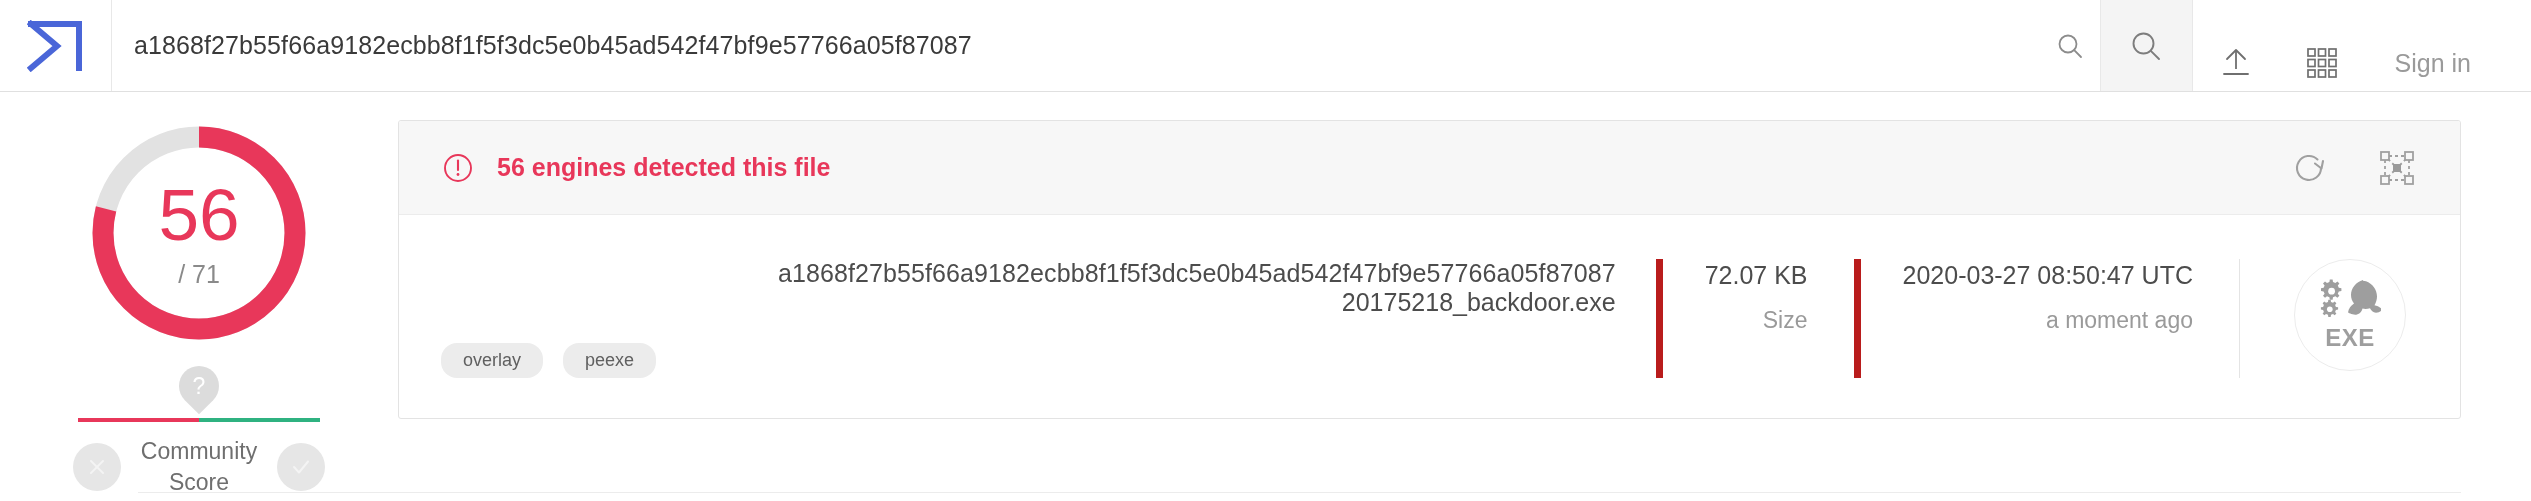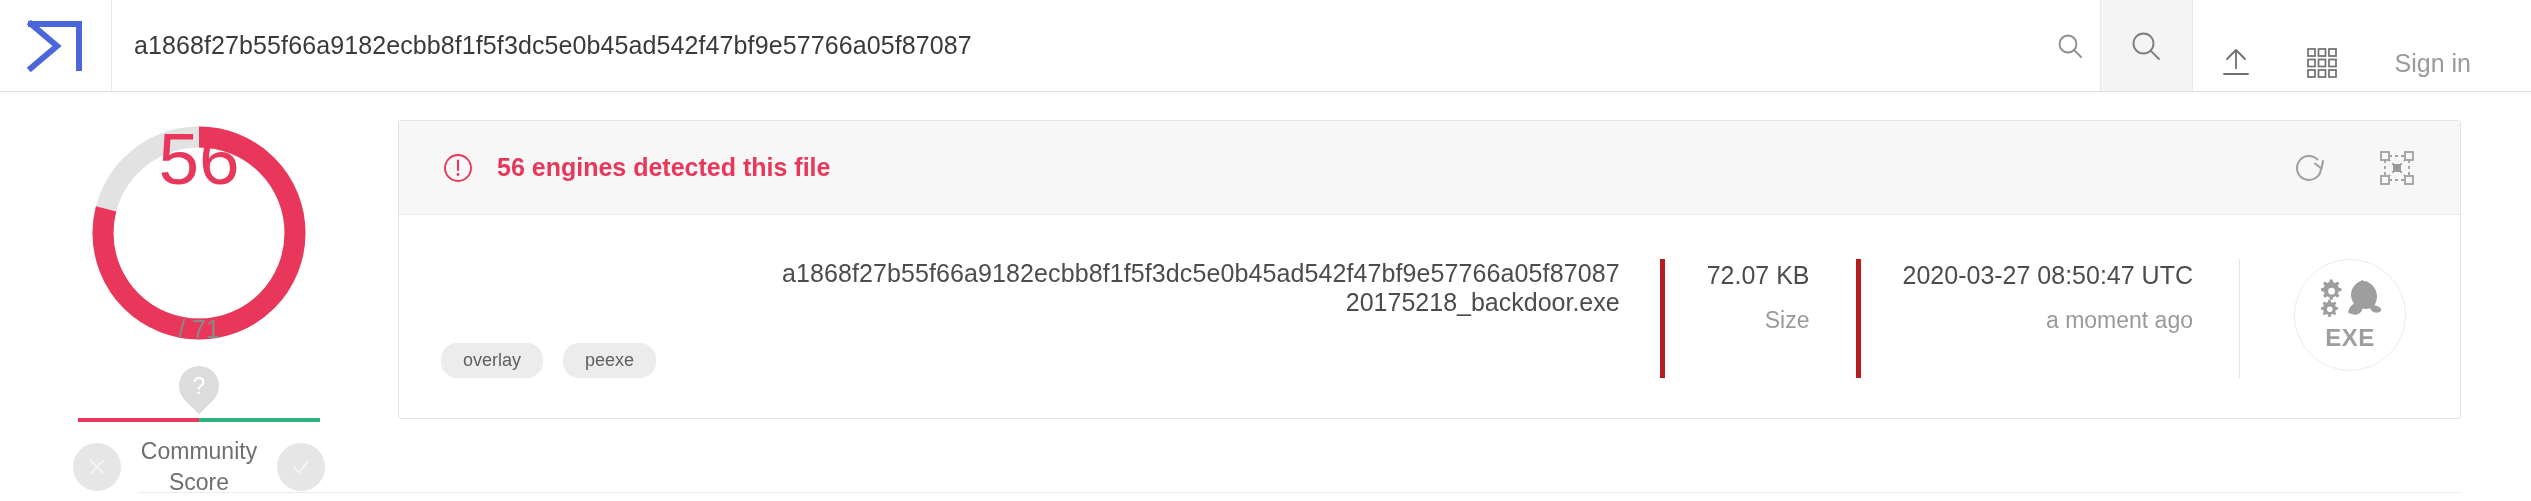--- a/index.html
+++ b/index.html
@@ -116,21 +116,21 @@
     width: 222px;
     height: 222px;
   }
   .gauge svg { display: block; }
   .gauge-center {
     position: absolute;
     inset: 0;
     display: flex;
     flex-direction: column;
     align-items: center;
-    justify-content: space-between;
+    justify-content: center;
     pointer-events: none;
   }
   .gauge-num {
     font-size: 73px;
     color: #e8375a;
     line-height: 1;
     font-family: "Liberation Sans", sans-serif;
   }
   .gauge-den {
     font-size: 25px;
@@ -272,21 +272,21 @@
     background: #ececec;
     color: #606060;
     font-size: 18px;
     border-radius: 16px;
     padding: 7px 22px;
     cursor: pointer;
     font-family: "Liberation Sans", sans-serif;
   }
 
   .meta-col {
-    border-left: 5px solid #b91c1c;
+    border-left: 7px solid #b91c1c;
     padding: 2px 46px 0 42px;
     display: flex;
     flex-direction: column;
     justify-content: flex-start;
   }
   .meta-col.size { min-width: 175px; }
   .meta-val {
     font-size: 25px;
     color: #4c4c4c;
     white-space: nowrap;

